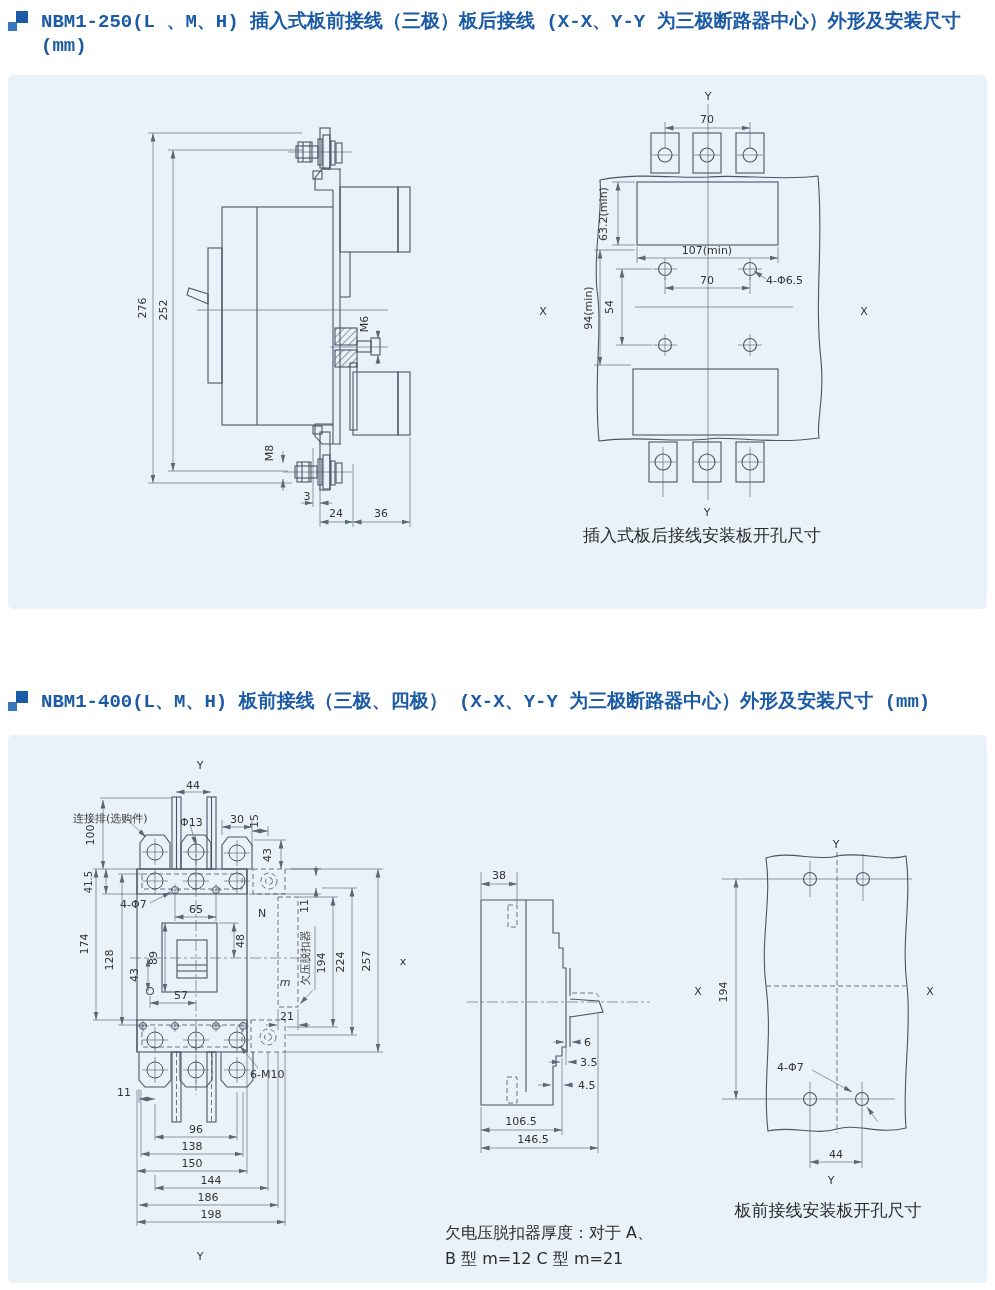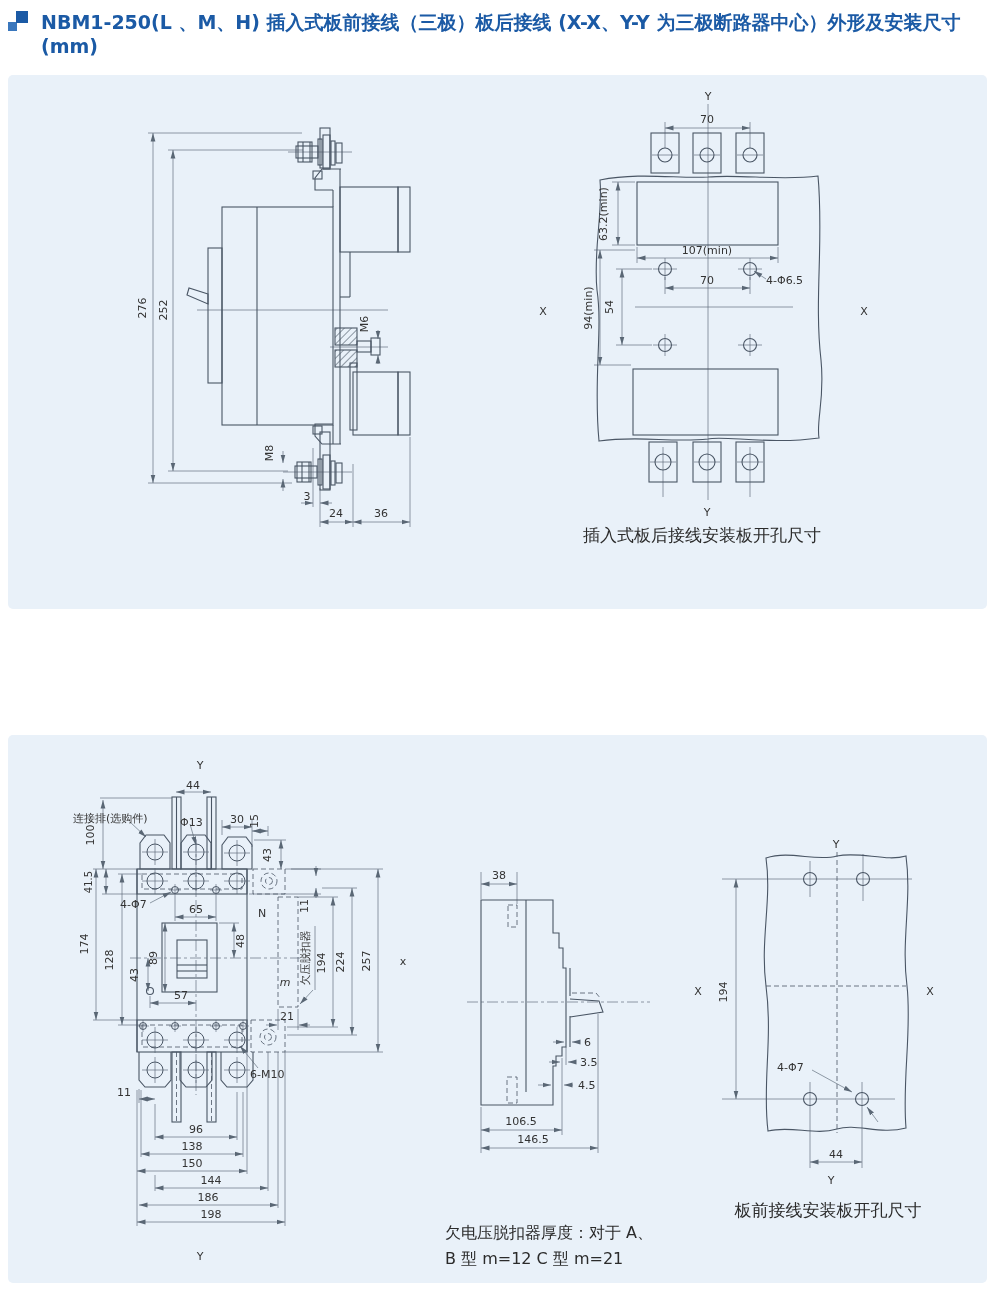--- a/index.html
+++ b/index.html
@@ -1,19 +1,19 @@
 <!DOCTYPE html>
 <html><head>
 <meta charset="utf-8">
 <style>
   html,body{margin:0;padding:0;background:#ffffff;}
   .page{position:relative;width:995px;height:1290px;background:#fff;overflow:hidden;
         font-family:"DejaVu Sans",sans-serif;}
   .hdr{position:absolute;left:8px;display:flex;align-items:flex-start;gap:11px;
-       font-weight:bold;font-size:19px;color:#1b5aa5;width:980px;line-height:24px;}
+       font-weight:bold;font-size:19px;color:#1b5aa5;width:980px;line-height:24px;font-family:Liberation Mono, monospace;}
   .bullet{position:relative;width:22px;height:22px;flex:none;margin-top:1px;}
   .sq1{position:absolute;left:0;bottom:2px;width:9px;height:9px;background:#3a77bd;}
   .sq2{position:absolute;left:8px;top:0;width:12px;height:12px;background:#1b5aa5;}
   .panel{position:absolute;left:8px;width:979px;background:#e9f1f9;border-radius:5px;}
   .panel svg{position:absolute;left:0;top:0;width:100%;height:100%;}
   .out{fill:none;stroke:#4a5665;stroke-width:1.1;stroke-linejoin:miter;}
   .ext{fill:none;stroke:#5a6775;stroke-width:0.65;}
   .dim{fill:none;stroke:#5a6775;stroke-width:0.65;}
   .dsh{fill:none;stroke:#4a5665;stroke-width:0.8;stroke-dasharray:5 3;}
   .ctr{fill:none;stroke:#5a6775;stroke-width:0.65;stroke-dasharray:11 3 3 3;}
@@ -210,20 +210,27 @@
         <text transform="rotate(-90 613 307)" x="613" y="307" text-anchor="middle">54</text>
         <text x="543" y="315" text-anchor="middle">X</text>
         <text x="864" y="315" text-anchor="middle">X</text>
         <text x="707" y="516" text-anchor="middle">Y</text>
         <text class="cap" x="702" y="541" text-anchor="middle">插入式板后接线安装板开孔尺寸</text>
       </g>
     </g>
   </svg>
   </div>
 
+  <div class="hdr" style="top:690px">
+    <span class="bullet">
+        <i class="sq1"></i>
+        <i class="sq2"></i>
+      </span>
+    <span>NBM1-400(L、M、H) 板前接线（三极、四极）  (X-X、Y-Y 为三极断路器中心）外形及安装尺寸 (mm)</span>
+  </div>
 
   <div class="panel" style="top:735px;height:548px">
   <svg viewBox="0 0 979 548">
     <defs>
       <g id="bh">
         <circle cx="0" cy="0" r="8" fill="none" stroke="#4a5665" stroke-width="1"></circle>
         <line x1="-13" y1="0" x2="13" y2="0" stroke="#5a6775" stroke-width="0.65"></line>
         <line x1="0" y1="-13" x2="0" y2="13" stroke="#5a6775" stroke-width="0.65"></line>
       </g>
       <g id="sh">

